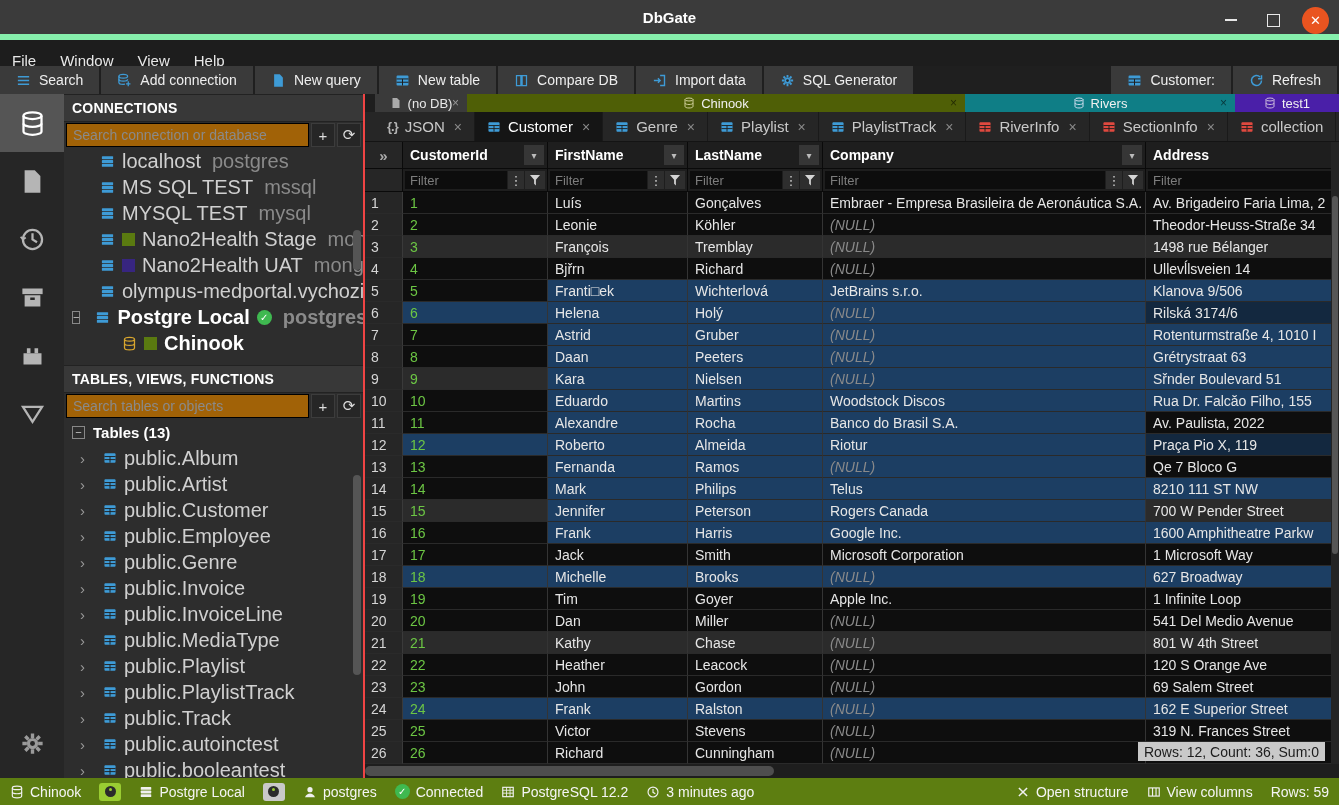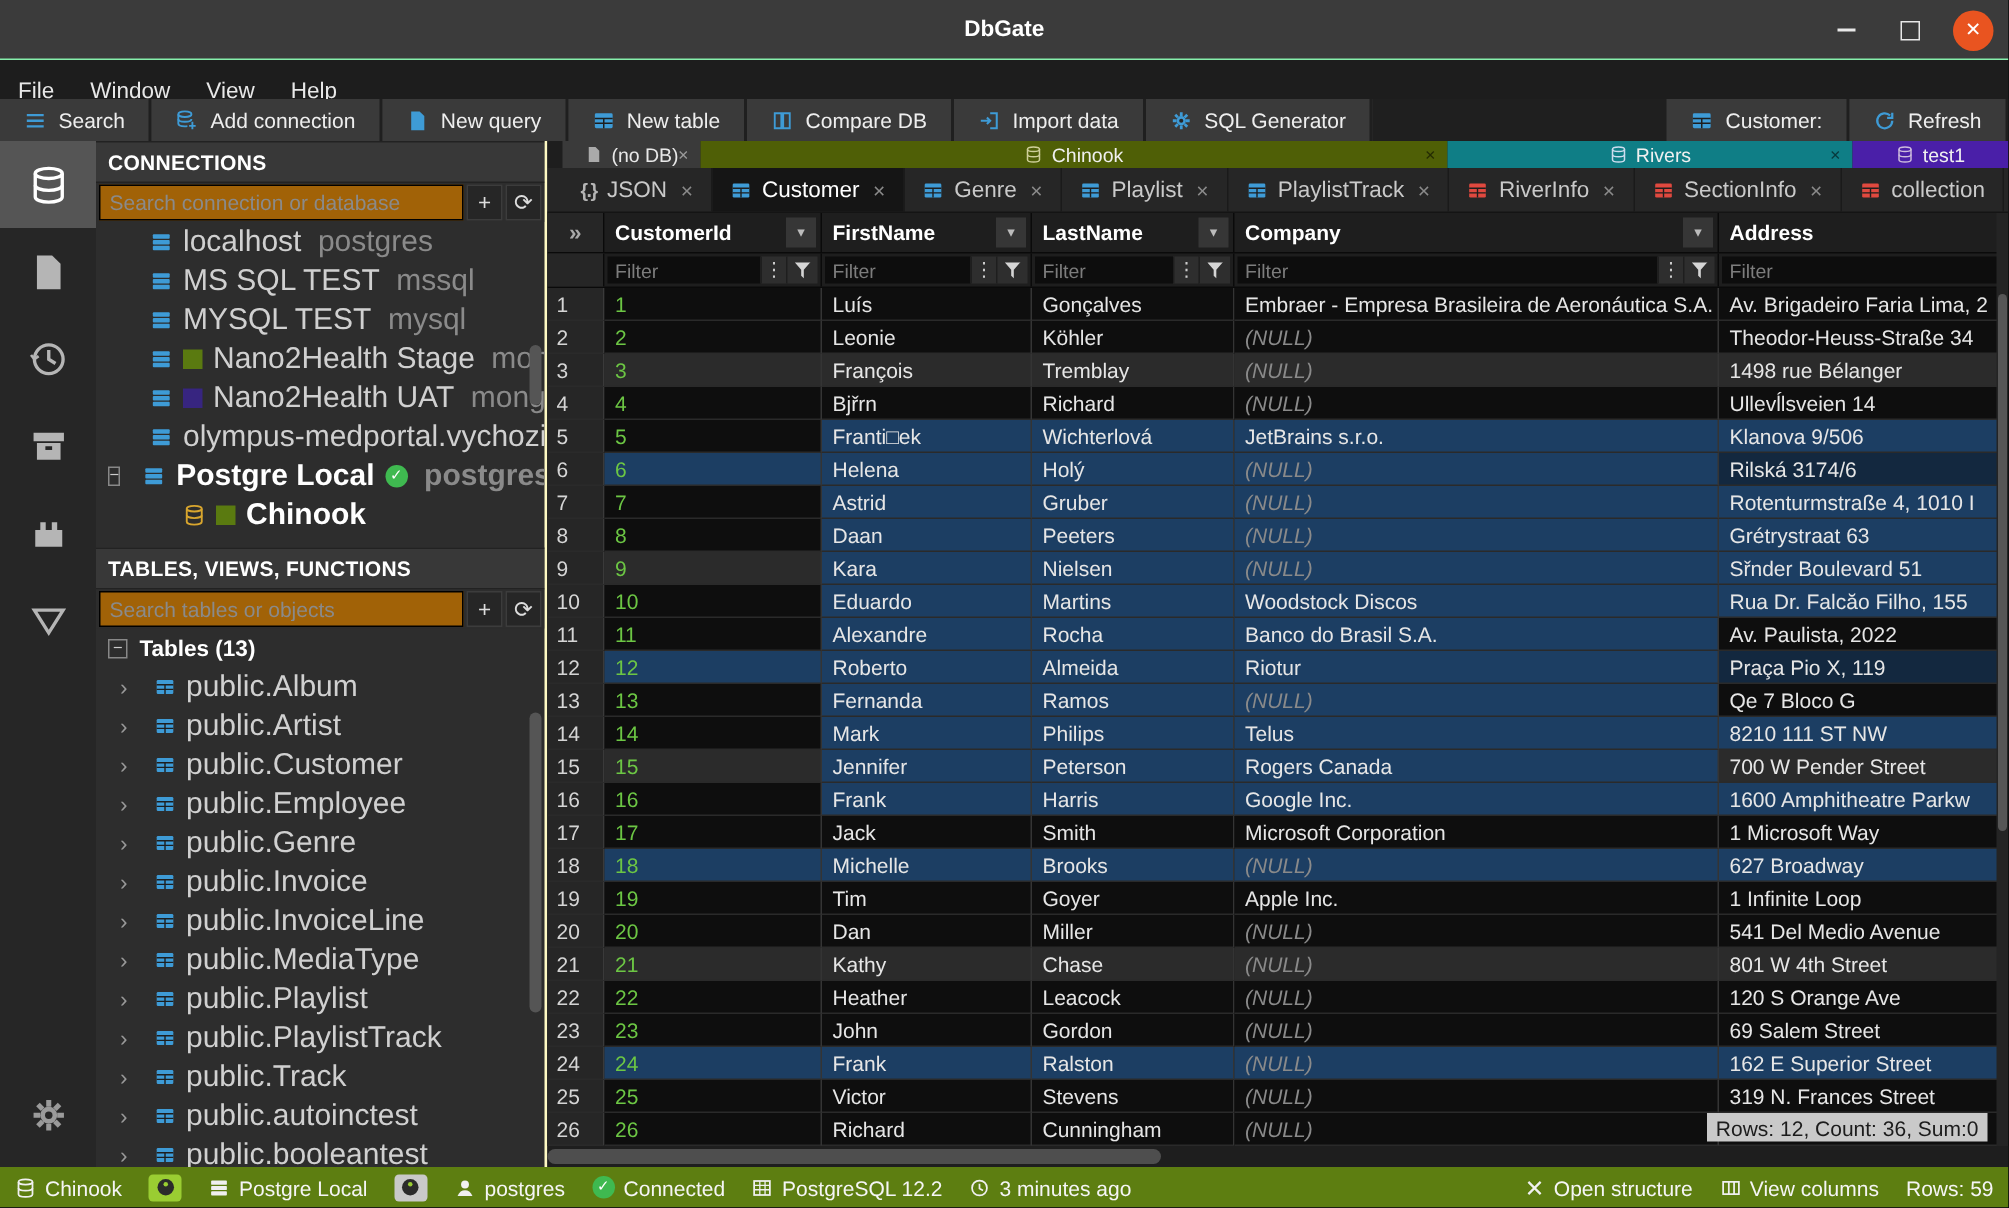--- a/index.html
+++ b/index.html
@@ -1,21 +1,21 @@
 <!DOCTYPE html>
 <html><head>
 <meta charset="utf-8">
 <style>
   * { box-sizing: border-box; margin: 0; padding: 0; }
   html,body { background:#111; }
   body { font-family: "Liberation Sans", "DejaVu Sans", sans-serif; }
   .win { position:relative; width:1339px; height:805px; background:#1e1e1e; overflow:hidden; color:#ddd; }
 
   
-  .titlebar { position:absolute; top:0; left:0; right:0; height:40px; background:#3b3b3b; display:flex; align-items:center; justify-content:center; border-bottom:1px solid #86efac;}
+  .titlebar { position:absolute; top:0; left:0; right:0; height:40px; background:#3b3b3b; display:flex; align-items:center; justify-content:center; border-bottom:6px solid #86efac;}
   .title { font-weight:bold; font-size:15px; color:#fff; }
   .winctl { position:absolute; right:10px; top:0; height:40px; display:flex; align-items:center; gap:16px; }
   .wbtn { width:26px; height:26px; display:flex; align-items:center; justify-content:center; color:#e8e8e8; font-size:14px; }
   .wbtn.min::before { content:""; width:12px; height:0; border-top:2px solid #e8e8e8; }
   .wbtn.max::before { content:""; width:11px; height:11px; border:1.5px solid #e8e8e8; }
   .wbtn.close { background:#e95420; border-radius:50%; width:27px; height:27px; }
   .wbtn.close::before { content:"✕"; color:#fff; font-size:13px; font-weight:bold; }
 
   
   .menubar { position:absolute; top:40px; left:0; right:0; height:41px; background:#1d1d1d; display:flex; align-items:center; padding-left:12px; gap:24px; }
@@ -33,21 +33,21 @@
   .bodyarea { position:absolute; top:94px; left:0; right:0; bottom:27px; display:flex; }
 
   
   .rail { width:64px; background:#262626; display:flex; flex-direction:column; align-items:center; flex:none; }
   .rail-item { width:64px; height:58px; display:flex; align-items:center; justify-content:center; color:#b5b5b5; }
   .rail-item.active { background:#555; color:#fff; }
   .rail-item .ic { width:27px; height:27px; }
   .rail-item.gear { margin-top:auto; margin-bottom:6px; color:#9a9a9a; }
 
   
-  .panel { width:301px; background:#2d2d2d; border-right:2px solid #fef9c3; display:flex; flex-direction:column; flex:none; overflow:hidden; }
+  .panel { width:301px; background:#2d2d2d; border-right:2px solid #ef4444; display:flex; flex-direction:column; flex:none; overflow:hidden; }
   .sect-h { height:28px; background:#383838; border-bottom:1px solid #222; border-top:1px solid #222; display:flex; align-items:center; padding-left:8px; font-weight:bold; font-size:14px; color:#fff; flex:none; letter-spacing:.2px;}
   .searchrow { height:26px; display:flex; align-items:stretch; flex:none; background:#2d2d2d; padding:1px 2px; gap:2px; }
   .searchrow input { flex:1; background:#a16207; border:1px solid #000; color:#ddd; font-size:14px; padding:0 6px; font-family:inherit; min-width:0;}
   .searchrow input::placeholder { color:#8a8a8a; }
   .sbtn { width:24px; background:#262626; border:1px solid #3c3c3c; color:#ddd; display:flex; align-items:center; justify-content:center; font-size:15px; }
   .listwrap { position:relative; flex:none; }
   .treerow { height:26px; display:flex; align-items:center; font-size:20px; color:#d0d0d0; padding-left:36px; gap:7px; white-space:nowrap; overflow:hidden;}
   .treerow .eng { color:#8a8a8a; margin-left:4px; }
   .treerow.bold { color:#fff; font-weight:bold; }
   .treerow .expander { width:13px; height:13px; border:1px solid #888; color:#ccc; font-size:11px; line-height:11px; text-align:center; margin-left:-28px; margin-right:8px; font-weight:normal;}

